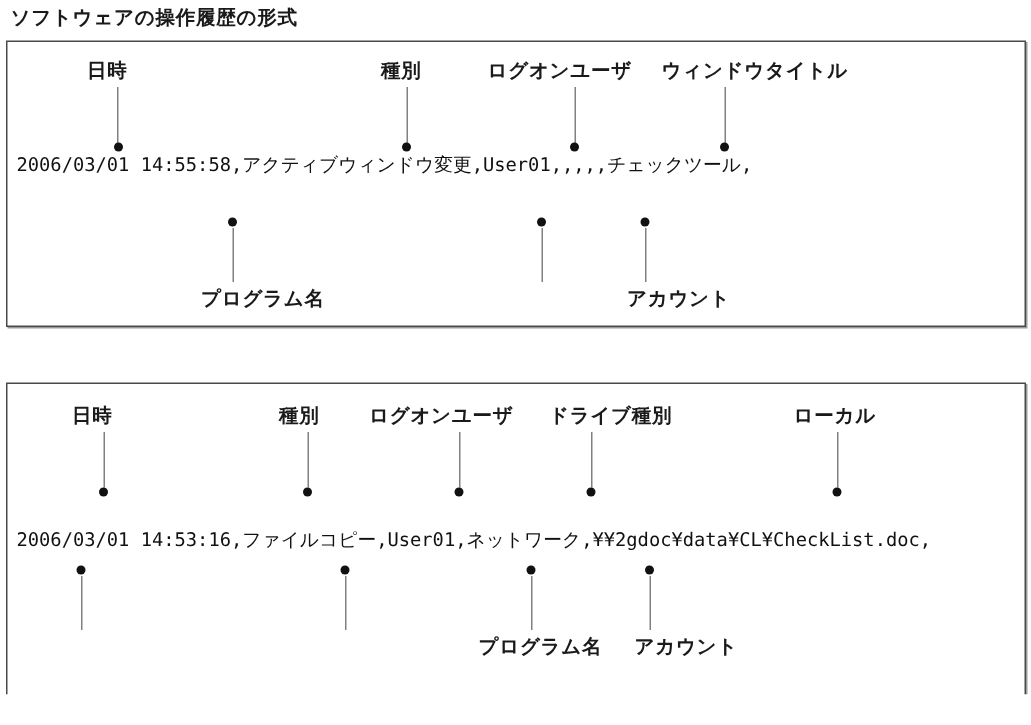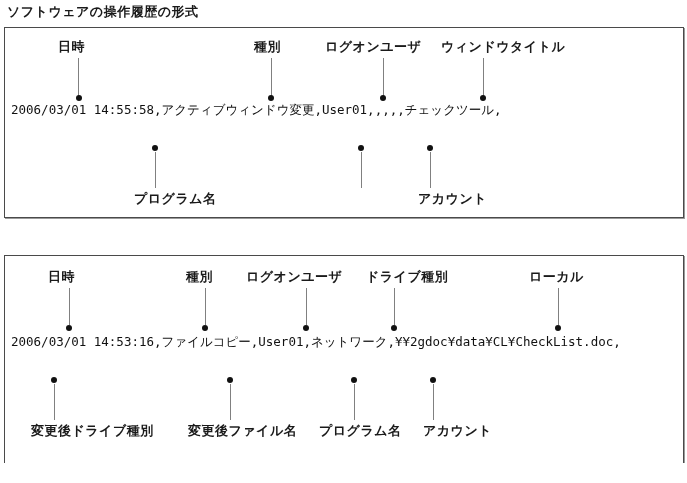--- a/index.html
+++ b/index.html
@@ -75,30 +75,28 @@
     <div class="vline" style="left:200px;top:32px;height:37px;"></div>
     <div class="vline" style="left:301px;top:32px;height:37px;"></div>
     <div class="vline" style="left:389px;top:32px;height:37px;"></div>
     <div class="vline" style="left:553px;top:32px;height:37px;"></div>
     <div class="dot" style="left:61px;top:69px;"></div>
     <div class="dot" style="left:197px;top:69px;"></div>
     <div class="dot" style="left:298px;top:69px;"></div>
     <div class="dot" style="left:386px;top:69px;"></div>
     <div class="dot" style="left:550px;top:69px;"></div>
 
-    <div class="log" style="left:6px;top:78px;">2006/03/01 14:53:16,ファイルコピー,User01,ネットワーク,¥¥2gdoc¥data¥CL¥CheckList.doc,</div>
+    <div class="log" style="left:6px;top:96px;">2006/03/01 14:53:16,ファイルコピー,User01,ネットワーク,¥¥2gdoc¥data¥CL¥CheckList.doc,</div>
 
     <div class="dot" style="left:46px;top:121px;"></div>
     <div class="dot" style="left:222px;top:121px;"></div>
     <div class="dot" style="left:346px;top:121px;"></div>
     <div class="dot" style="left:425px;top:121px;"></div>
     <div class="vline" style="left:49px;top:128px;height:36px;"></div>
     <div class="vline" style="left:225px;top:128px;height:36px;"></div>
     <div class="vline" style="left:349px;top:128px;height:36px;"></div>
     <div class="vline" style="left:428px;top:128px;height:36px;"></div>
 
-    <div class="ann" style="left:26px;top:166px;">変更後ドライブ種別</div>
-    <div class="ann" style="left:183px;top:166px;">変更後ファイル名</div>
     <div class="ann" style="left:314px;top:166px;">プログラム名</div>
     <div class="ann" style="left:418px;top:166px;">アカウント</div>
   </div>
 
 </div>
 
 </body></html>

